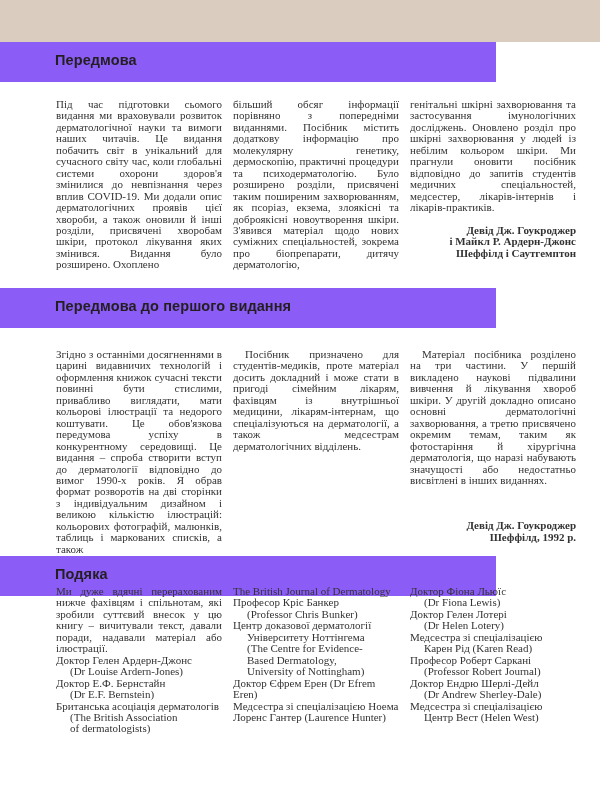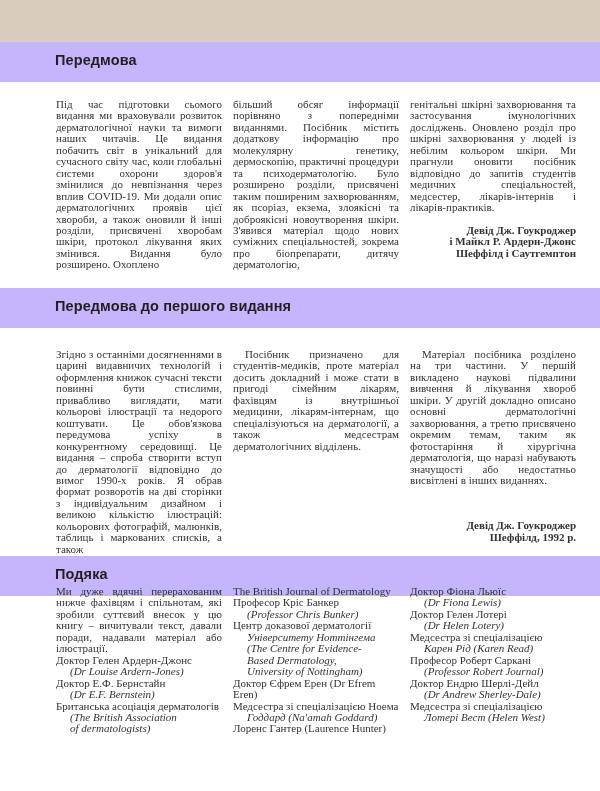--- a/index.html
+++ b/index.html
@@ -8,22 +8,22 @@
     background: #ffffff;
     font-family: "Liberation Serif", "DejaVu Serif", serif;
     color: #2a2a2a;
     position: relative;
   }
   .top-band {
     position: absolute; left: 0; top: 0; width: 600px; height: 42px;
     background: #dacdbf;
   }
   .section-header {
-    position: absolute; left: 0; width: 600px; height: 40px;
-    background: #c4b5fd;
+    position: absolute; left: 0; width: 496px; height: 40px;
+    background: #8b5cf6;
   }
   .section-title {
     position: absolute; left: 55px; top: 10px;
     font-family: "Liberation Sans", "DejaVu Sans", sans-serif;
     font-weight: bold; font-size: 14.5px; color: #231f20;
     letter-spacing: 0.1px;
   }
   .cols {
     position: absolute; left: 56px; width: 520px;
     display: flex; justify-content: space-between;
@@ -35,21 +35,21 @@
     color: #333;
   }
   .col p { margin: 0; }
   .indent { text-indent: 12px; }
   .sig {
     text-align: right; font-weight: bold; margin-top: 11px !important;
     line-height: 11.6px;
   }
   .ack-col { text-align: left; }
   .ack-item { margin: 0; }
-  .ack-sub { padding-left: 14px; font-style: italic; }
+  .ack-sub { padding-left: 14px; }
 </style>
 </head>
 <body>
 
 <div class="top-band"></div>
 
 <div class="section-header" style="top:42px;">
   <div class="section-title">Передмова</div>
 </div>
 <div class="cols" style="top:99px;">
@@ -109,33 +109,32 @@
         <div class="ack-item">The British Journal of Dermatology</div>
         <div class="ack-item">Професор Кріс Банкер</div>
         <div class="ack-item ack-sub">(Professor Chris Bunker)</div>
         <div class="ack-item">Центр доказової дерматології</div>
         <div class="ack-item ack-sub">Університету Ноттінгема</div>
         <div class="ack-item ack-sub">(The Centre for Evidence-</div>
         <div class="ack-item ack-sub">Based Dermatology,</div>
         <div class="ack-item ack-sub">University of Nottingham)</div>
         <div class="ack-item">Доктор Єфрем Ерен (Dr Efrem Eren)</div>
         <div class="ack-item">Медсестра зі спеціалізацією Ноема</div>
-        <div class="ack-item ack-sub">Годдард (Na'amah Goddard)</div>
         <div class="ack-item">Лоренс Гантер (Laurence Hunter)</div>
       </div>
   </div>
   <div class="col ack-col">
     <div id="ack3">
         <div class="ack-item">Доктор Фіона Льюїс</div>
         <div class="ack-item ack-sub">(Dr Fiona Lewis)</div>
         <div class="ack-item">Доктор Гелен Лотері</div>
         <div class="ack-item ack-sub">(Dr Helen Lotery)</div>
         <div class="ack-item">Медсестра зі спеціалізацією</div>
         <div class="ack-item ack-sub">Карен Рід (Karen Read)</div>
         <div class="ack-item">Професор Роберт Саркані</div>
         <div class="ack-item ack-sub">(Professor Robert Journal)</div>
         <div class="ack-item">Доктор Ендрю Шерлі-Дейл</div>
         <div class="ack-item ack-sub">(Dr Andrew Sherley-Dale)</div>
         <div class="ack-item">Медсестра зі спеціалізацією</div>
-        <div class="ack-item ack-sub">Лотері Вест (Helen West)</div>
+        <div class="ack-item ack-sub">Центр Вест (Helen West)</div>
       </div>
   </div>
 </div>
 
 </body></html>

